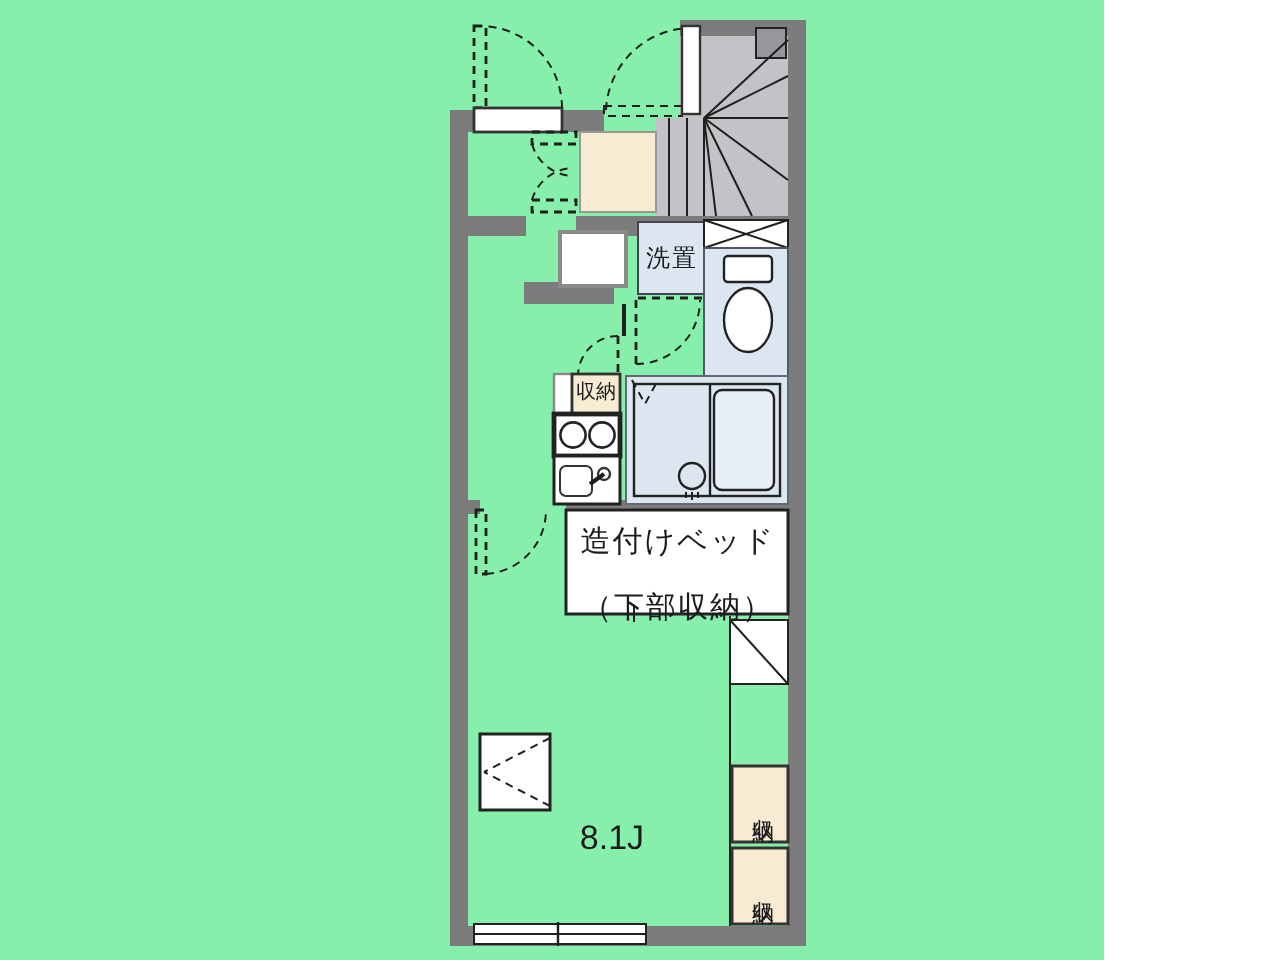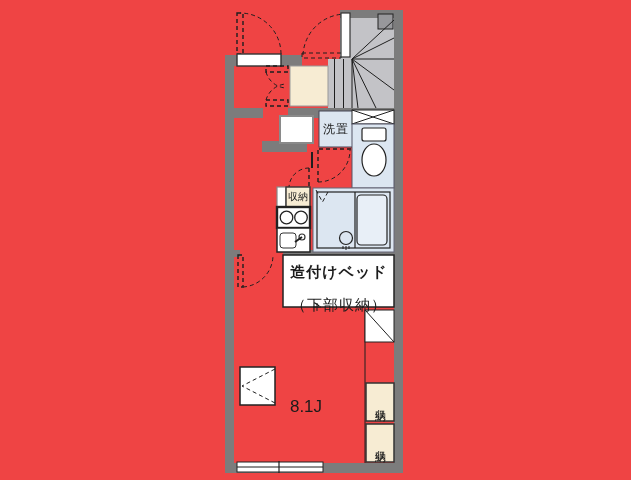--- a/index.html
+++ b/index.html
@@ -1,17 +1,17 @@
 <!DOCTYPE html>
 <html style="--c-wall: #7c7c7c; --c-stairs_fill: #c3c3c7; --c-stairs_dark_square: #97979b; --c-water_area: #dce6f1; --c-tub_fill: #e8eff7; --c-storage_beige: #f7ecd3; --c-line: #1f1f1f; --c-text: #1b1b1b;"><head>
 <meta charset="utf-8">
 <style>
   html,body{margin:0;padding:0;background:#ffffff;}
   .stage{
-    position:relative;width:631px;height:480px;background:#ef4444;overflow:hidden;
+    position:relative;width:552px;height:480px;background:#86efac;overflow:hidden;
     font-family:"Liberation Sans","DejaVu Sans",sans-serif;
   }
   .stage svg{position:absolute;left:0;top:0;}
   .lbl{
     position:absolute;transform:translate(-50%,-50%);
     color:var(--c-text,#1b1b1b);white-space:nowrap;line-height:1;
     letter-spacing:1px;
   }
   .lbl.vert{
     writing-mode:vertical-rl;text-orientation:upright;letter-spacing:2px;
@@ -170,19 +170,19 @@
   <g>
     <rect x="237" y="462" width="86" height="10" fill="#ffffff" stroke="#222" stroke-width="1"></rect>
     <line class="ln" x1="237" y1="467" x2="323" y2="467" stroke-width="1"></line>
     <line class="ln" x1="279" y1="461" x2="279" y2="473" stroke-width="1.2"></line>
   </g>
 
 </svg>
 
 <div class="lbl" style="left:336px;top:129px;font-size:12px;">洗置</div>
 <div class="lbl" style="left:298px;top:197px;font-size:10px;letter-spacing:0;">収納</div>
-<div class="lbl" style="left:339px;top:271px;font-size:15px;font-weight:700;">造付けベッド</div>
+<div class="lbl" style="left:339px;top:271px;font-size:15px;font-weight:400;">造付けベッド</div>
 <div class="lbl" style="left:339px;top:291px;font-size:15px;font-weight:500;margin-top:13px;">（下部収納）</div>
-<div class="lbl" style="left:306px;top:406px;font-size:17px;letter-spacing:0;">8.1J</div>
+<div class="lbl" style="left:306px;top:419px;font-size:17px;letter-spacing:0;">8.1J</div>
 <div class="lbl vert" style="left:380px;top:402px;font-size:11px;">収納</div>
 <div class="lbl vert" style="left:380px;top:443px;font-size:11px;">収納</div>
 
 </div>
 
 </body></html>

